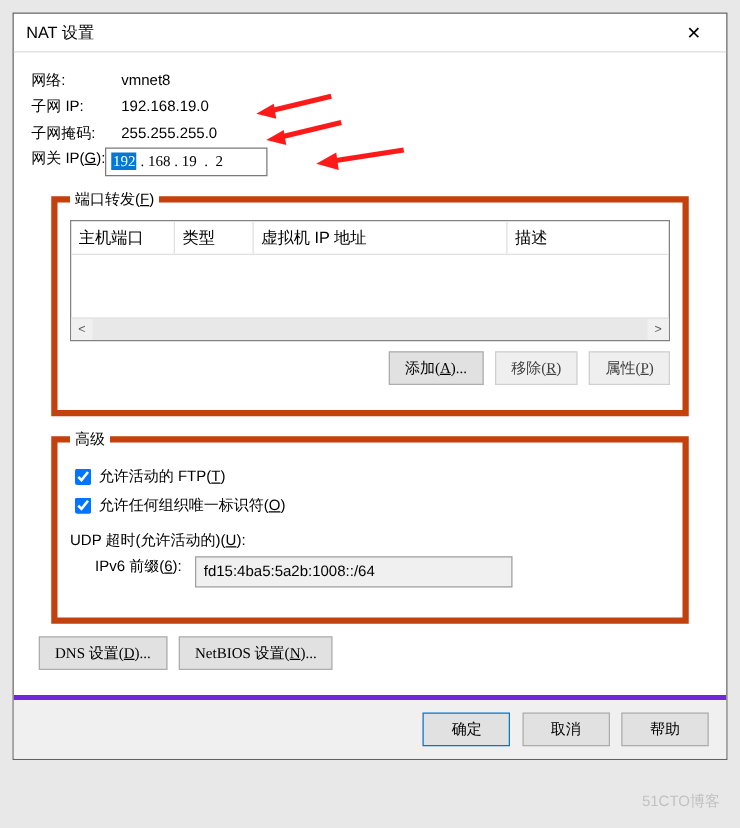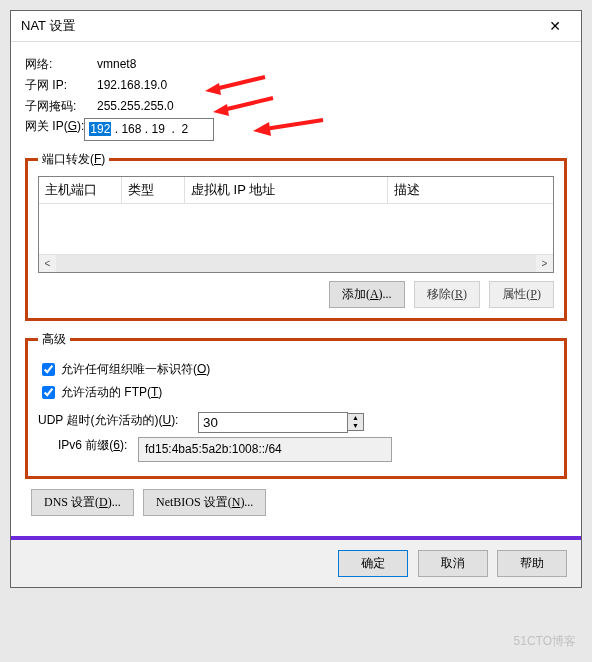--- a/index.html
+++ b/index.html
@@ -3,23 +3,23 @@
 <meta charset="utf-8">
 <style>
   body{margin:0;font:12px/1.4 "Microsoft YaHei","Segoe UI",sans-serif;background:#e8e8e8;color:#000}
   .window{width:570px;background:#fff;border:1px solid #646464;margin:10px;position:relative}
   .titlebar{height:30px;line-height:30px;padding:0 10px;font-size:13px;border-bottom:1px solid #ddd;display:flex;justify-content:space-between;align-items:flex-end}
   .close{font-size:14px;padding:0 10px;cursor:pointer}
   .body{padding:10px 14px 10px 14px}
   .row{display:flex;margin:4px 0;position:relative}
   .lbl{min-width:68px}
   .val{margin-left:4px}
-  .ip-input{border:1px solid #7a7a7a;padding:2px 4px;width:120px;font-family:Liberation Sans, sans-serif;font-size:12px}
+  .ip-input{border:1px solid #7a7a7a;padding:2px 4px;width:120px;font-family:Liberation Serif, serif;font-size:12px}
   .ip-input .sel{background:#0078d7;color:#fff;padding:0 1px}
-  fieldset{border:3px solid #c2410c;margin:10px 0;padding:8px 10px 10px}
+  fieldset{border:5px solid #c2410c;margin:10px 16px;padding:8px 10px 20px}
   legend{padding:0 4px}
   .u{text-decoration:underline}
   .table-box{border:1px solid #828282;background:#fff}
   .thead{display:flex;border-bottom:1px solid #e0e0e0}
   .thead>div{padding:4px 6px;border-right:1px solid #e0e0e0;font-size:13px}
   .c1{width:70px}.c2{width:50px}.c3{width:190px}.c4{flex:1;border-right:none!important}
   .tbody{height:50px}
   .hscroll{display:flex;align-items:center;border-top:1px solid #e0e0e0;background:#f0f0f0;height:17px}
   .harrow{width:17px;text-align:center;font-size:10px;color:#555;cursor:pointer}
   .htrack{flex:1;background:#e8e8e8;height:17px}
@@ -99,35 +99,28 @@
         <button><span>添加(</span><span class="u">A</span><span>)...</span></button>
         <button disabled=""><span>移除(</span><span class="u">R</span><span>)</span></button>
         <button disabled=""><span>属性(</span><span class="u">P</span><span>)</span></button>
       </div>
     </fieldset>
 
     <fieldset>
       <legend>高级</legend>
       <label class="chk">
           <input type="checkbox" checked="" style="">
-          <span><span>允许任何组织唯一标识符(</span><span class="u">O</span><span>)</span></span>
+          <span><span>允许活动的 FTP(</span><span class="u">T</span><span>)</span></span>
         </label>
       <label class="chk">
           <input type="checkbox" checked="" style="">
-          <span><span>允许活动的 FTP(</span><span class="u">T</span><span>)</span></span>
+          <span><span>允许任何组织唯一标识符(</span><span class="u">O</span><span>)</span></span>
         </label>
       <div class="row" style="margin-top:10px">
         <span style="min-width:160px"><span>UDP 超时(允许活动的)(</span><span class="u">U</span><span>):</span></span>
-        <div class="spin-wrap">
-          <input class="spin" value="30" style="">
-          <div class="spinbtns">
-              <span>▲</span>
-              <span>▼</span>
-            </div>
-        </div>
       </div>
       <div class="row" style="margin-left:20px">
         <span style="min-width:80px"><span>IPv6 前缀(</span><span class="u">6</span><span>):</span></span>
         <span class="ro">fd15:4ba5:5a2b:1008::/64</span>
       </div>
     </fieldset>
 
     <div style="margin:10px 0">
       <button><span>DNS 设置(</span><span class="u">D</span><span>)...</span></button>
       <button><span>NetBIOS 设置(</span><span class="u">N</span><span>)...</span></button>

